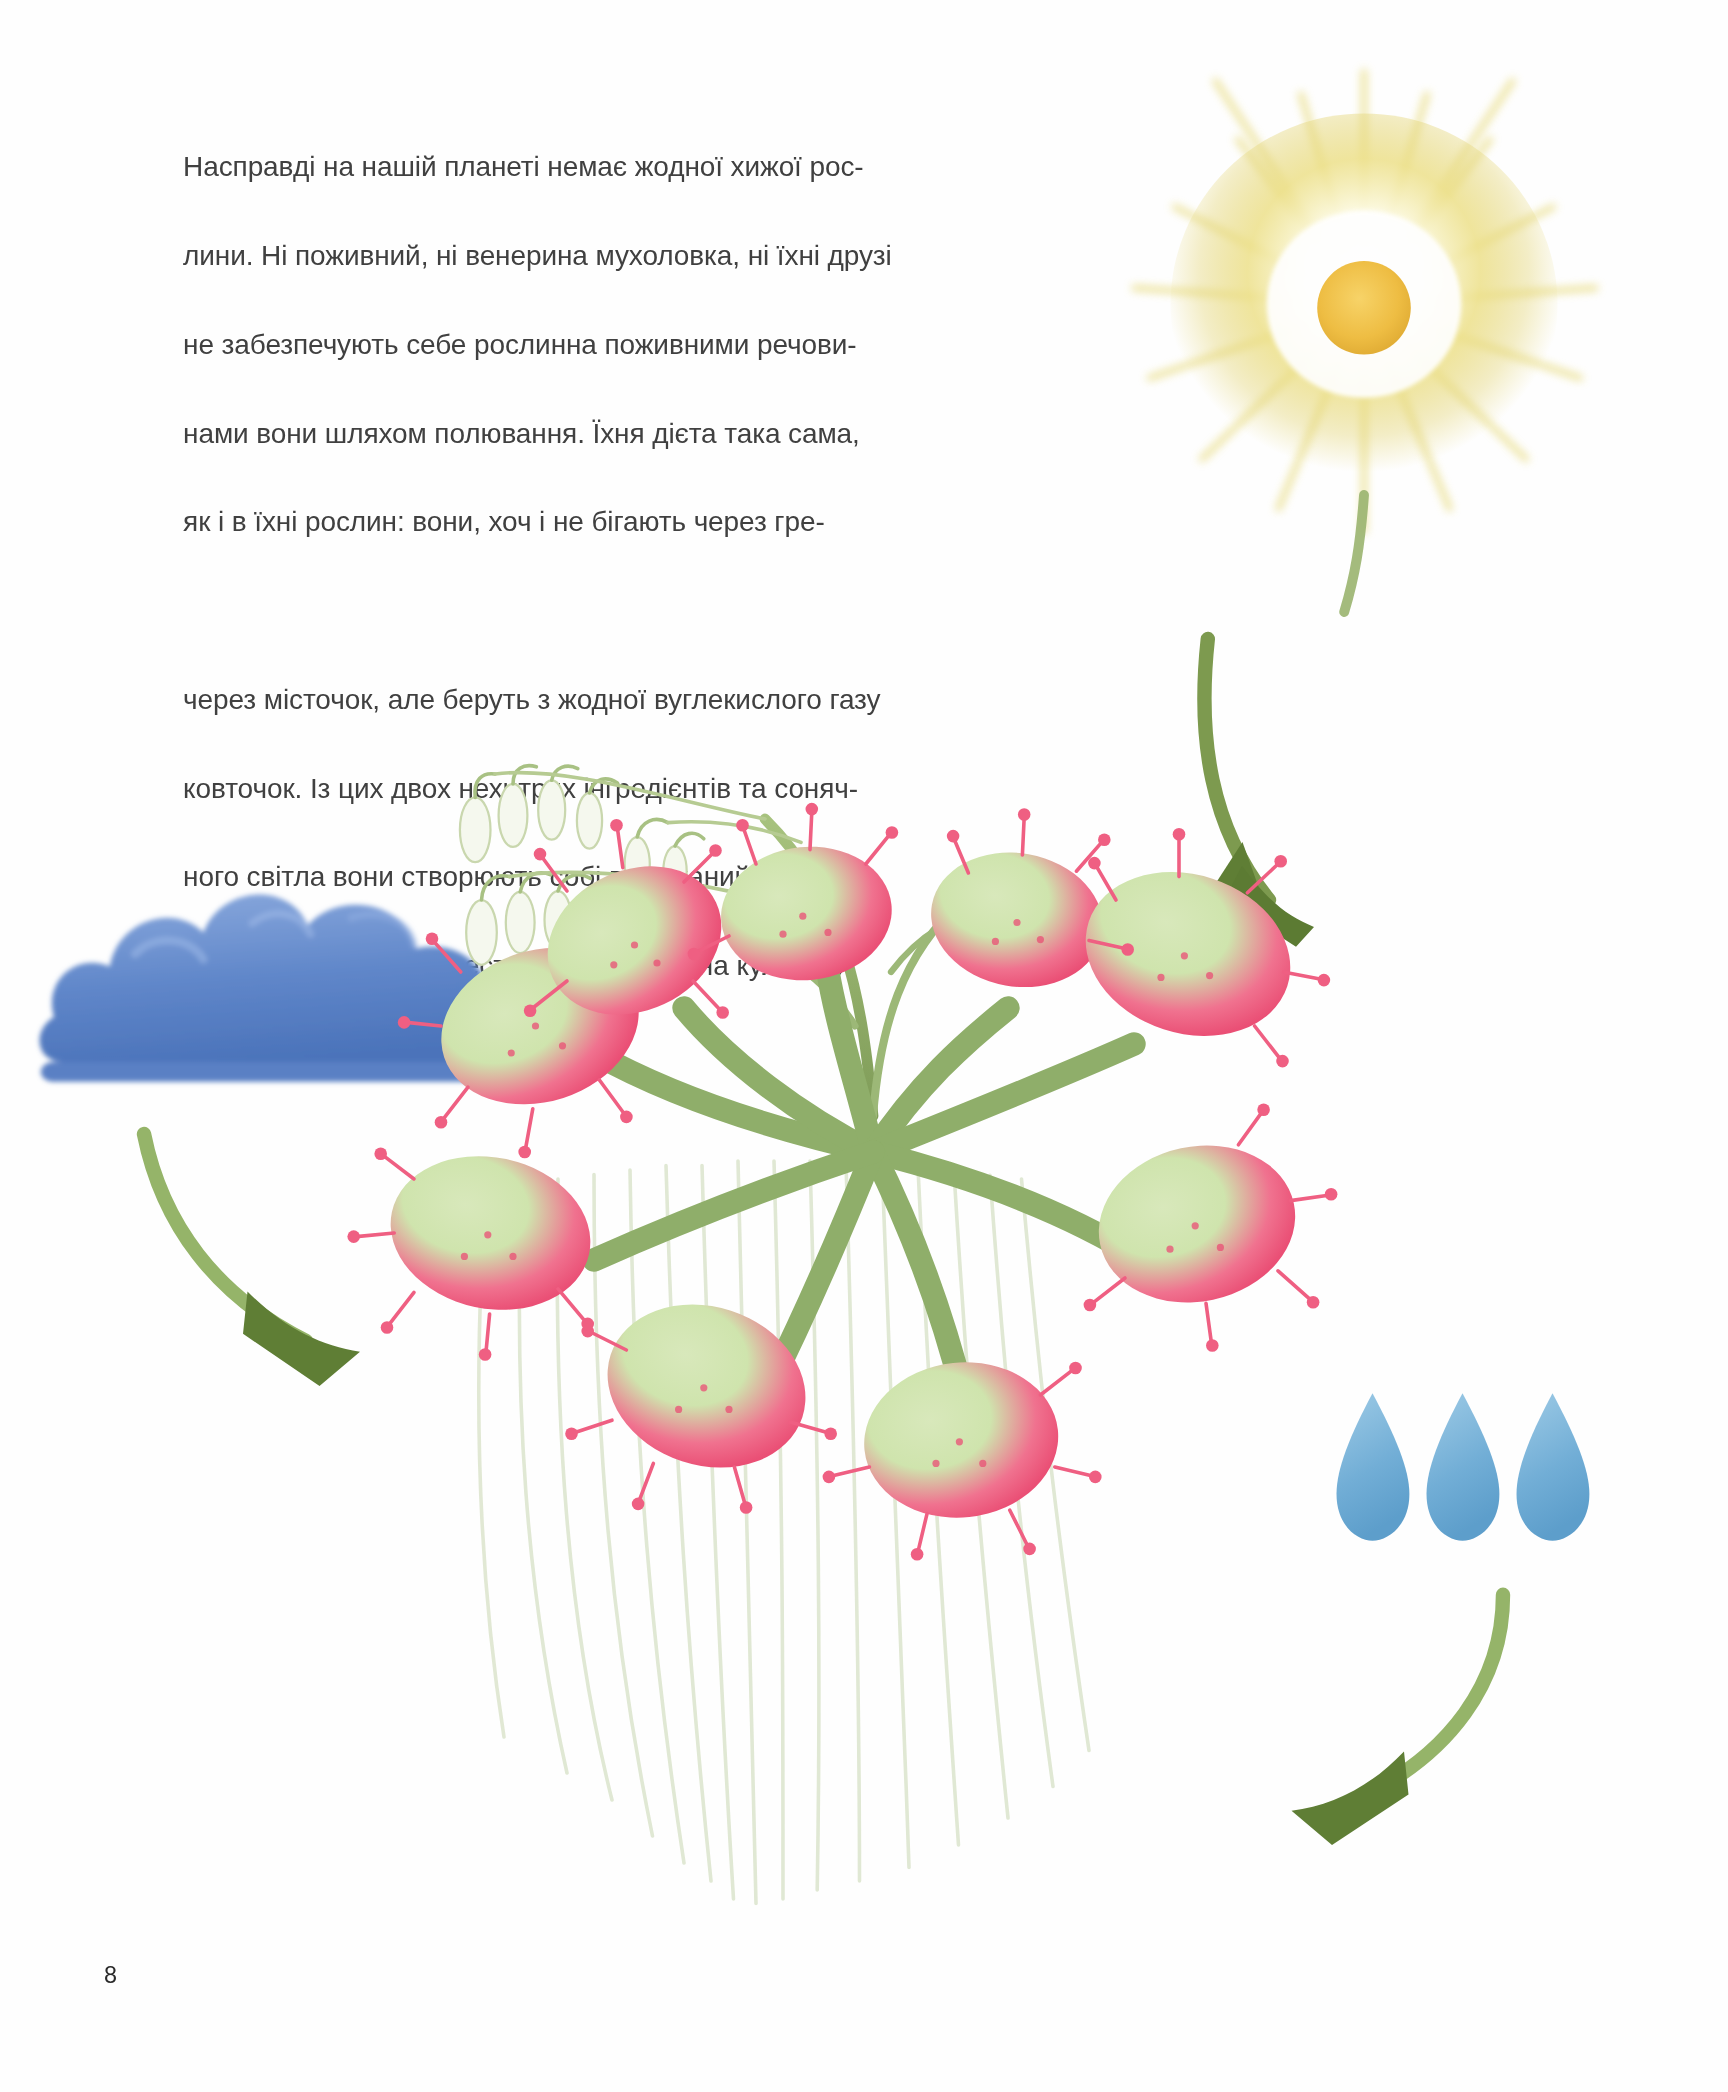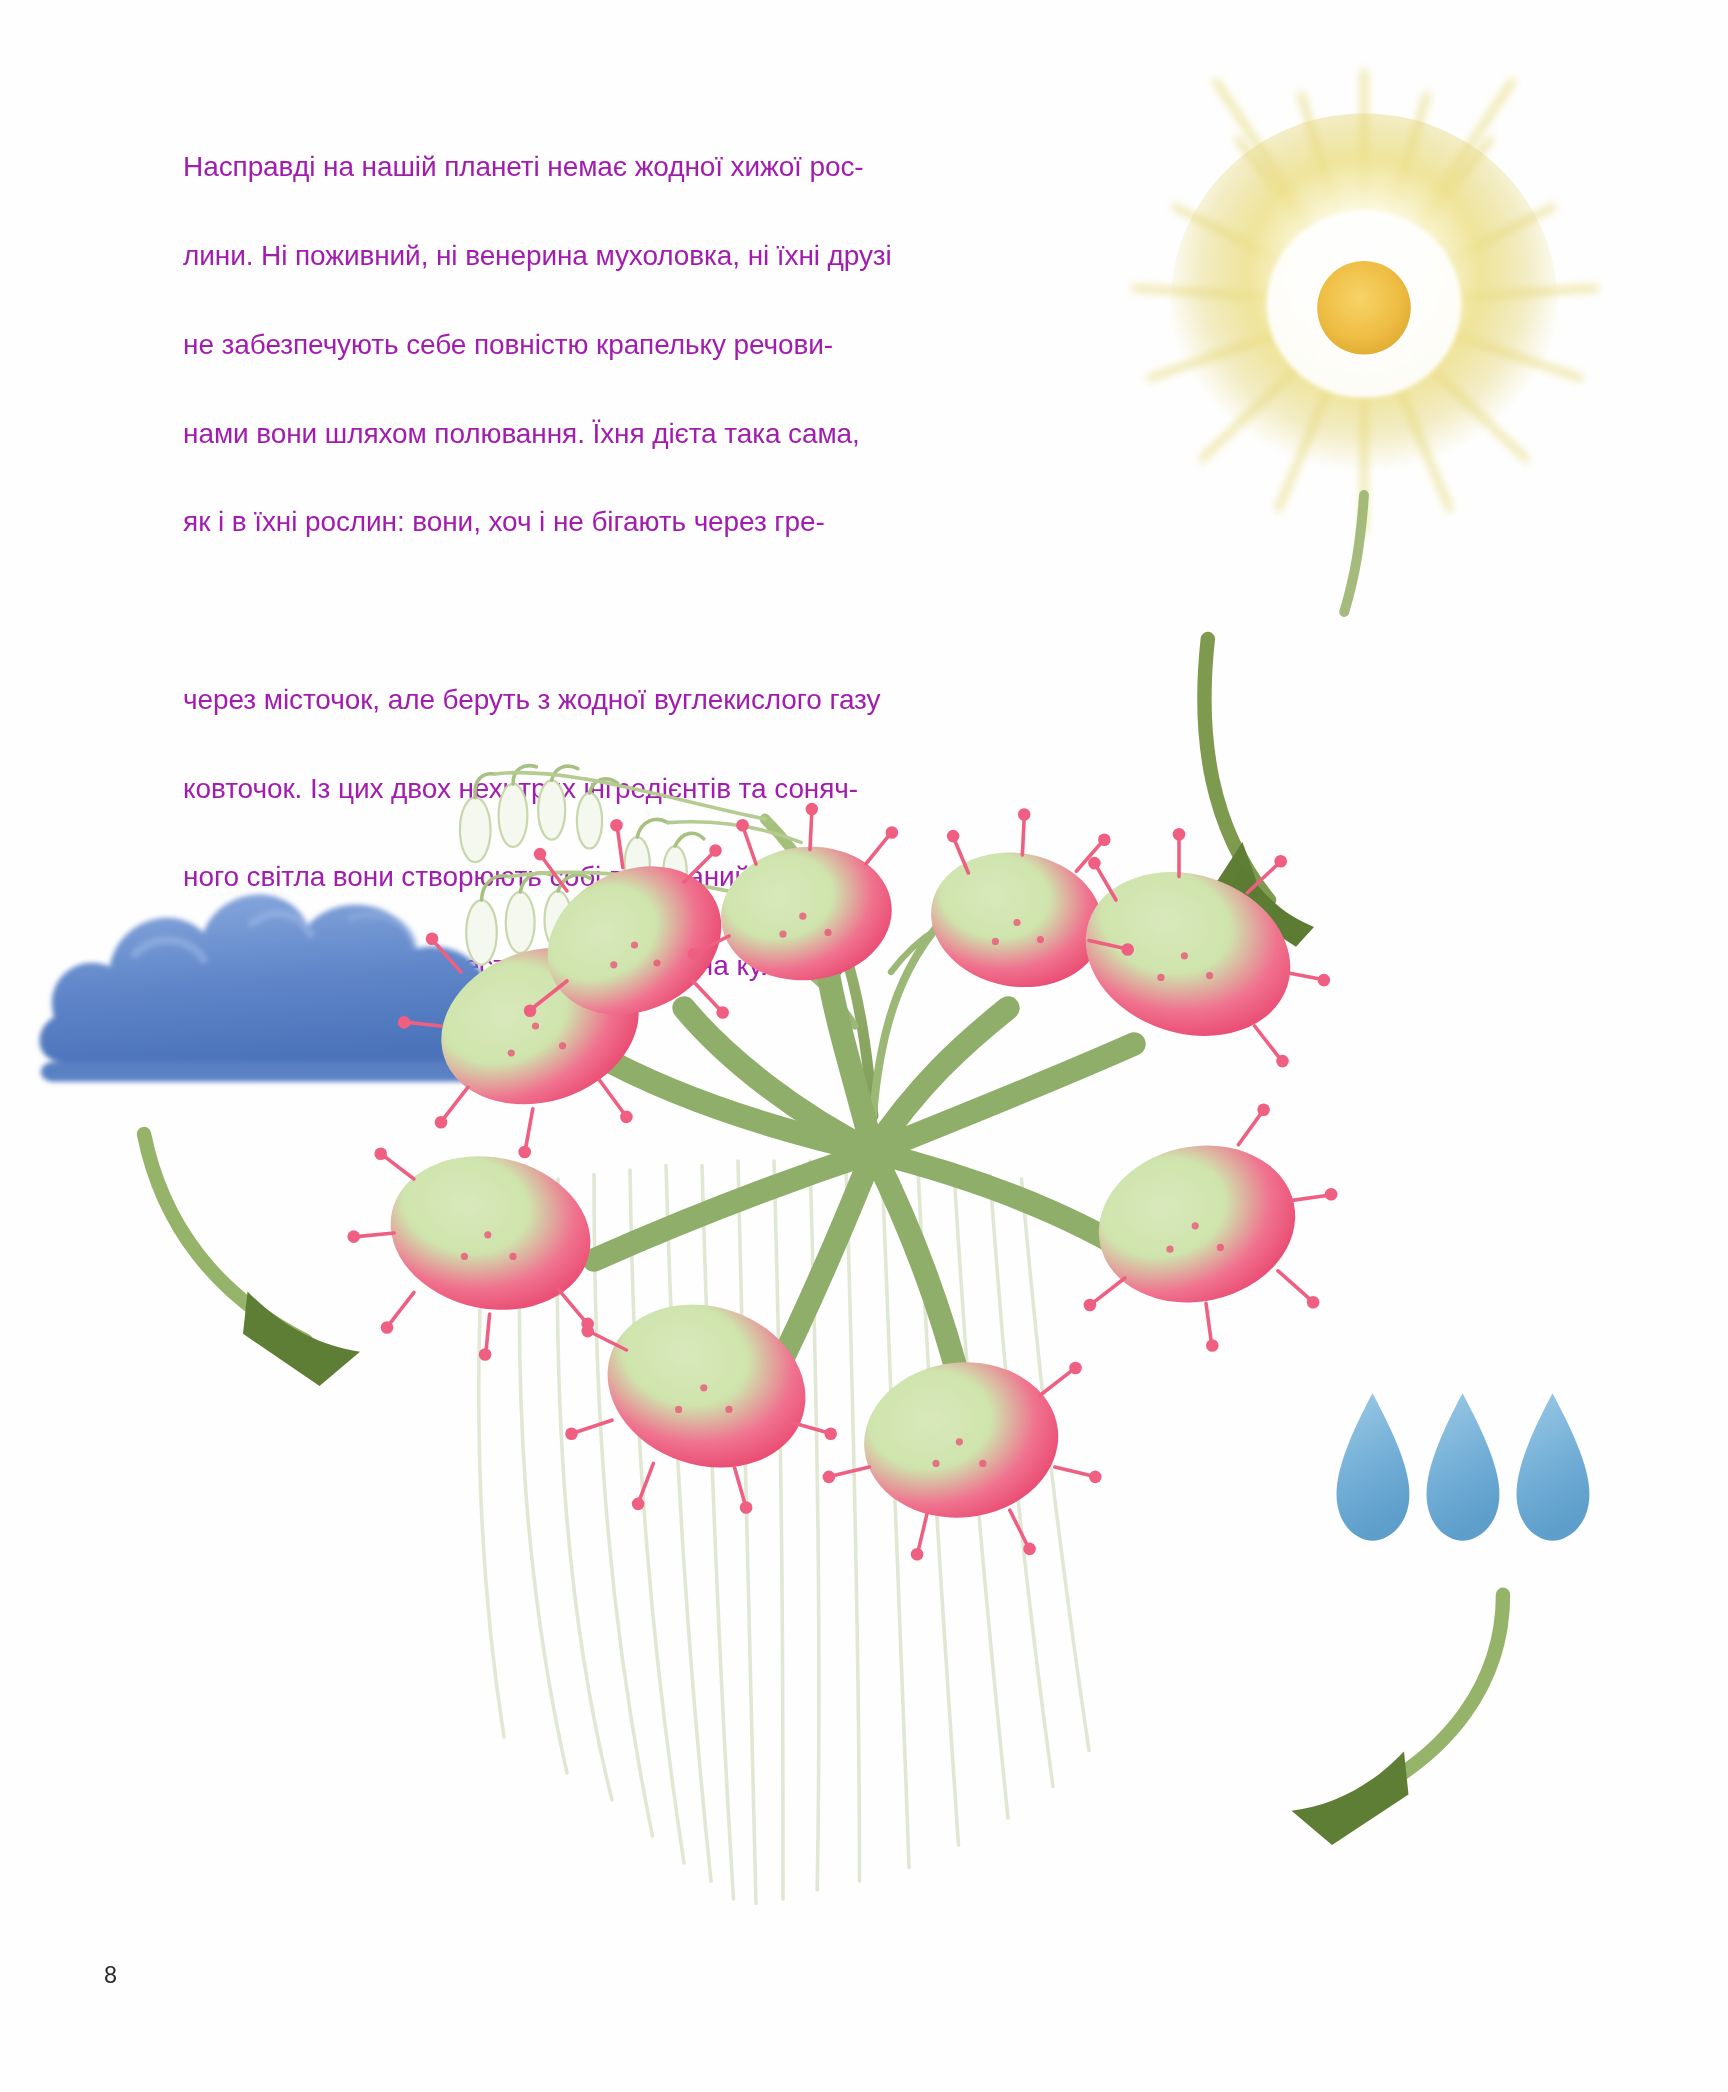--- a/index.html
+++ b/index.html
@@ -25,21 +25,21 @@
   .text-block {
     position: absolute;
     left: 137px;
     top: 101px;
     width: 936px;
   }
   .body-text {
     font-size: 28px;
     line-height: 1.585;
     letter-spacing: -0.1px;
-    color: #a21caf;
+    color: #404040;
     text-align: left;
     white-space: pre-wrap;
     font-family: "Liberation Sans", sans-serif;
   }
   .body-text b {
     font-weight: 700;
   }
 
   
   .page-number {
@@ -80,21 +80,21 @@
 </style>
 </head>
 <body>
 
 <div class="page">
 
   <div class="text-block">
     <div class="body-text">
       <span>Насправді на нашій планеті немає жодної хижої рос-</span><br>
       <span>лини. Ні поживний, ні венерина мухоловка, ні їхні друзі</span><br>
-      <span>не забезпечують себе повністю крапельку речови-</span><br>
+      <span>не забезпечують себе рослинна поживними речови-</span><br>
       <span>нами вони шляхом полювання. Їхня дієта така сама,</span><br>
       <span>як і в їхні рослин: вони, хоч і не бігають через гре-</span><br>
       <br>
       <span>через місточок, але беруть з жодної вуглекислого газу</span><br>
       <span>ковточок. Із цих двох нехитрих інгредієнтів та соняч-</span><br>
       <span>ного світла вони створюють собі вишуканий наїдок —</span><br>
       <span>поживний цукор. Ця ресторанна рослинна кулінарія</span><br>
       <span>називається </span><b>фотосинтез</b><b>.</b>
     </div>
   </div>

